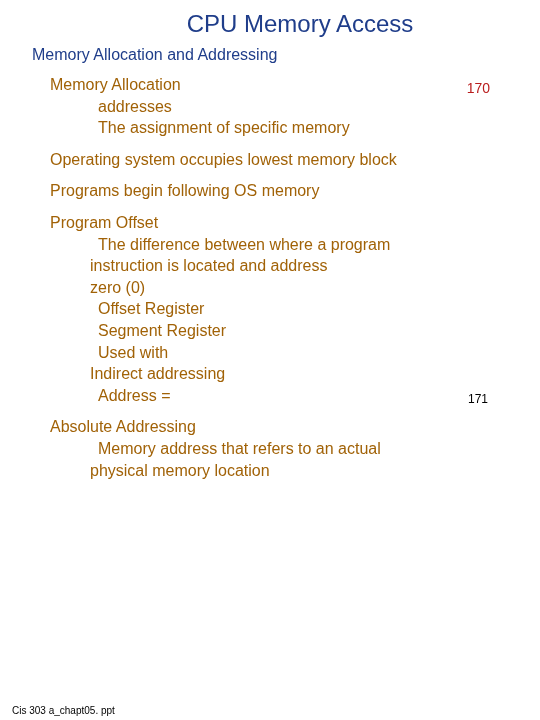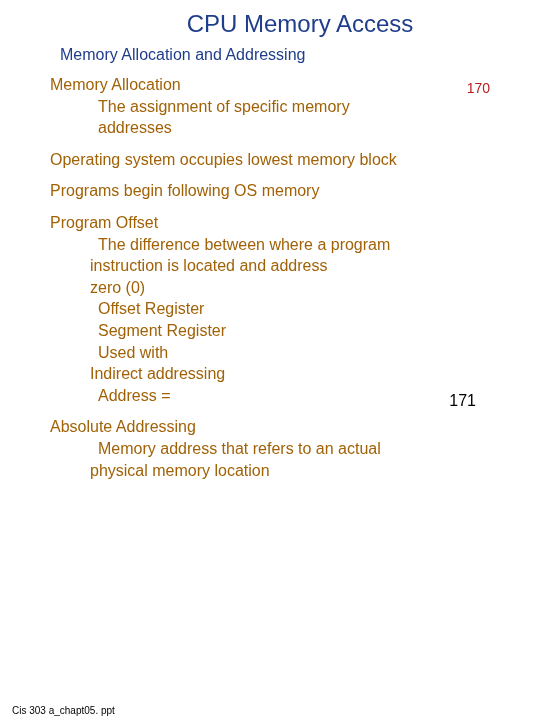--- a/index.html
+++ b/index.html
@@ -22,35 +22,35 @@
     font-size: 24px;
     font-weight: normal;
     text-align: center;
     margin-bottom: 8px;
     padding-left: 60px;
   }
   .subtitle {
     color: #1f3d8a;
     font-size: 16px;
     font-weight: normal;
-    margin-left: 60px;
+    margin-left: 32px;
     margin-bottom: 2px;
   }
   .pagenum1 {
     position: absolute;
     right: 50px;
     top: 80px;
     font-size: 14px;
     color: #b91c1c;
   }
   .pagenum2 {
     position: absolute;
-    right: 64px;
+    right: 52px;
     top: 392px;
-    font-size: 16px;
+    font-size: 12px;
     color: #000;
   }
   .content {
     margin-left: 50px;
     margin-right: 20px;
     font-size: 16px;
     color: #a16207;
     line-height: 1.35;
   }
   .block { margin-top: 10px; margin-bottom: 6px; }
@@ -72,22 +72,22 @@
   <div class="title">CPU Memory Access</div>
 
   <div class="subtitle">Memory Allocation and Addressing</div>
 
   <div class="pagenum1">170</div>
 
   <div class="content">
 
     <div class="block">
       <div>Memory Allocation</div>
+      <div class="i1">addresses</div>
       <div class="i1">The assignment of specific memory</div>
-      <div class="i1">addresses</div>
     </div>
 
     <div class="block">Operating system occupies lowest memory block</div>
 
     <div class="block">Programs begin following OS memory</div>
 
     <div class="block">
       <div>Program Offset</div>
       <div class="i1">The difference between where a program</div>
       <div class="i2">instruction is located and address</div>

